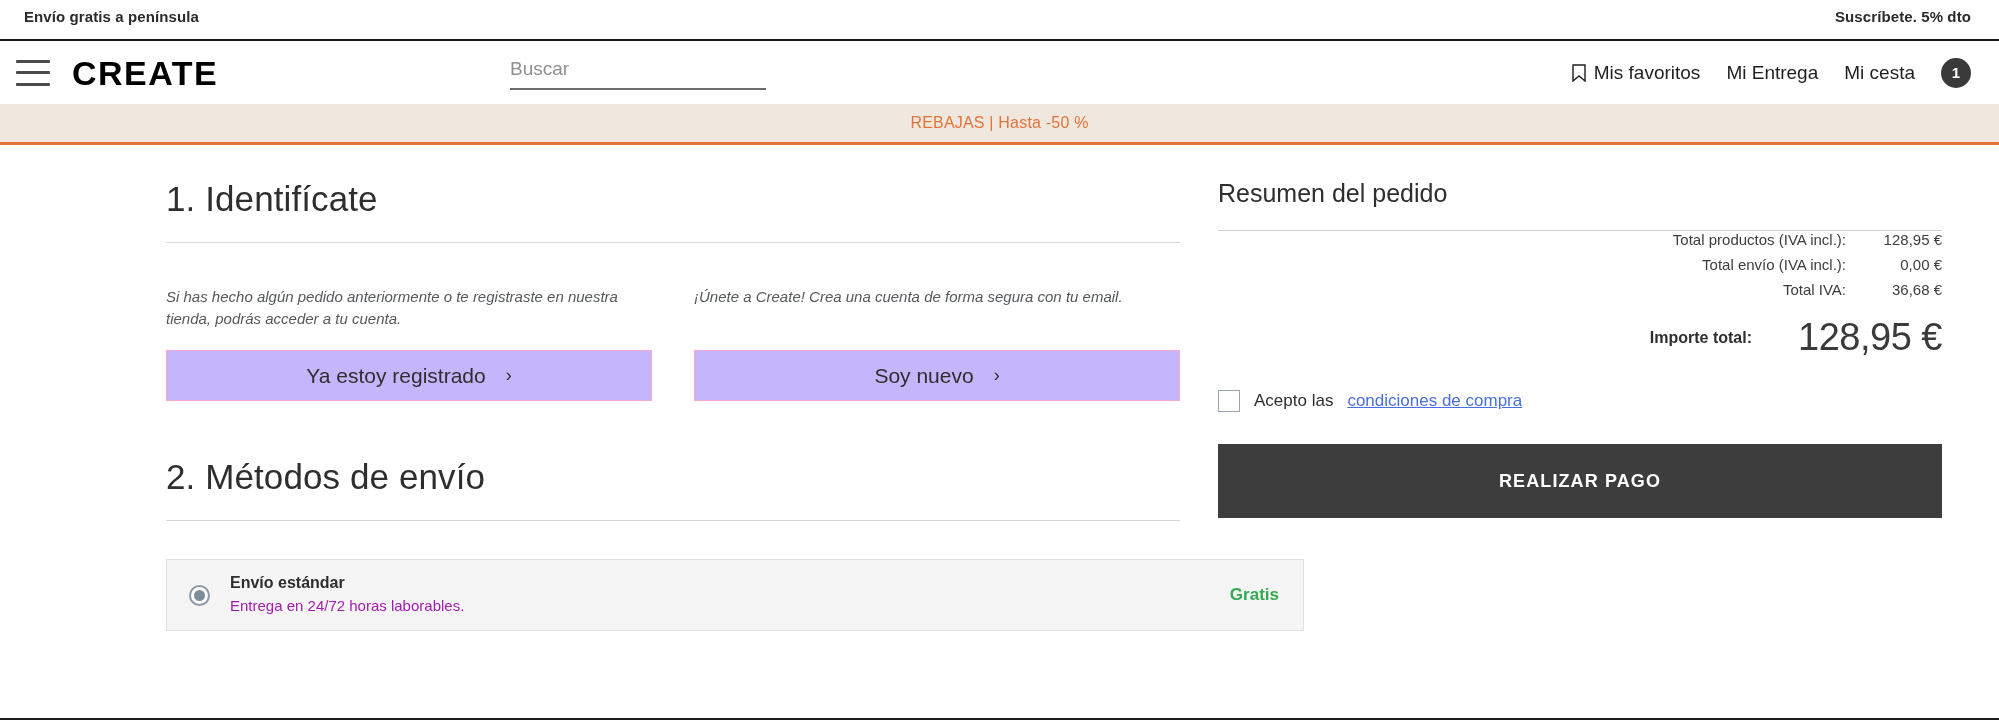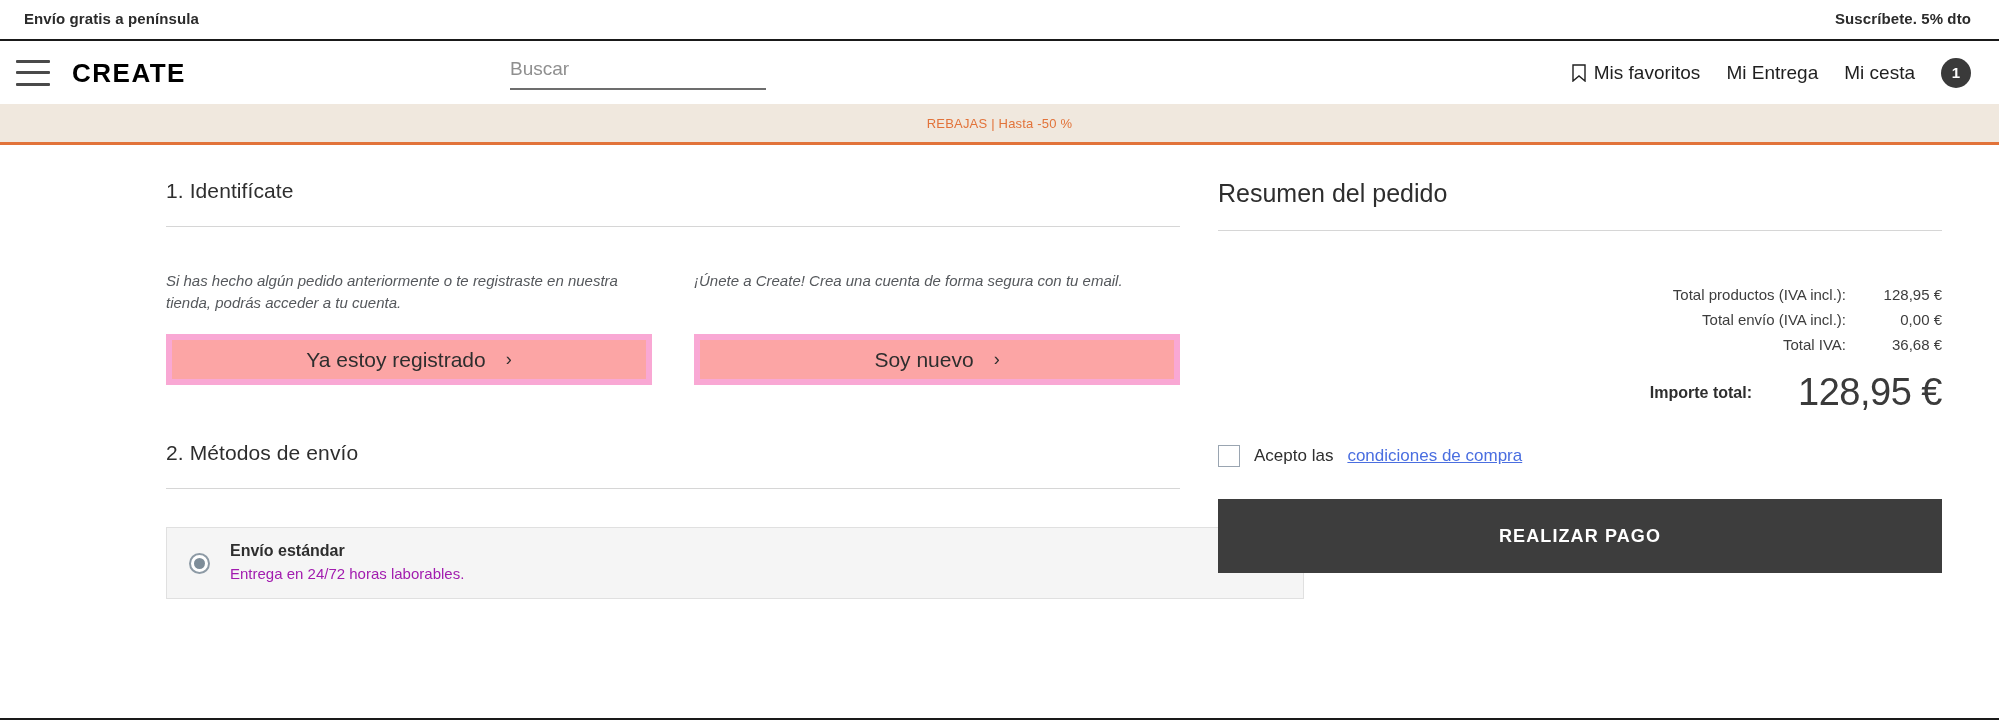--- a/index.html
+++ b/index.html
@@ -11,23 +11,23 @@
     font-family: "Liberation Sans", sans-serif;
     color: #3d3d3d;
     overflow: hidden;
   }
 
   
   .topbar {
     height: 41px;
     border-bottom: 2px solid #1a1a1a;
     display: flex;
-    align-items: flex-end;
+    align-items: center;
     justify-content: space-between;
-    padding: 0 28px 12px 24px;
+    padding: 0 28px 6px 24px;
     background: #ffffff;
   }
   .topbar-text {
     font-size: 15px;
     font-weight: 600;
     color: #2b2b2b;
     letter-spacing: .1px;
   }
 
   
@@ -49,21 +49,21 @@
     margin-right: 22px;
   }
   .burger span {
     display: block;
     height: 3px;
     width: 100%;
     background: #4a4a4a;
     border-radius: 1px;
   }
   .logo {
-    font-size: 26px;
+    font-size: 34px;
     font-weight: 800;
     letter-spacing: 1.5px;
     color: #000000;
     font-family: "Liberation Sans", sans-serif;
     cursor: pointer;
     line-height: 1;
   }
   .search-wrap {
     position: absolute;
     left: 510px;
@@ -116,42 +116,42 @@
 
   
   .promo {
     height: 41px;
     background: #f0e8de;
     border-bottom: 3px solid #e2733a;
     display: flex;
     align-items: center;
     justify-content: center;
     color: #e2733a;
-    font-size: 13px;
+    font-size: 16px;
     letter-spacing: .2px;
     cursor: pointer;
   }
 
   
   .page {
     display: flex;
     padding: 34px 0 0 0;
     height: calc(720px - 41px - 63px - 44px);
   }
   .col-left {
     width: 1180px;
     padding: 0 0 0 166px;
   }
   .col-right {
     flex: 1;
     padding: 0 57px 0 38px;
   }
 
   .section-title {
-    font-size: 21px;
+    font-size: 35px;
     font-weight: 400;
     color: #2e2e2e;
     letter-spacing: .1px;
   }
   .rule {
     height: 1px;
     background: #d6d6d6;
     margin-top: 23px;
   }
 
@@ -165,22 +165,22 @@
     font-size: 15px;
     line-height: 1.45;
     color: #55585c;
     min-height: 44px;
     font-style: italic;
   }
   .choice-btn {
     margin-top: 20px;
     height: 51px;
     width: 100%;
-    border: 6px solid #f9a8d4;
-    background: #fca5a5;
+    border: 1px solid #f9a8d4;
+    background: #c4b5fd;
     font-size: 21px;
     color: #2e2e2e;
     font-family: "Liberation Sans", sans-serif;
     display: flex;
     align-items: center;
     justify-content: center;
     gap: 20px;
     cursor: pointer;
   }
   .chev { font-size: 18px; color: #2e2e2e; }
@@ -239,21 +239,21 @@
   .summary-title {
     font-size: 25px;
     font-weight: 400;
     color: #2e2e2e;
   }
   .summary-rule {
     height: 1px;
     background: #d6d6d6;
     margin-top: 22px;
   }
-  .totals { margin-top: 55px; }
+  .totals { }
   .total-line {
     display: flex;
     justify-content: flex-end;
     align-items: baseline;
     font-size: 15px;
     color: #3d3d3d;
     margin-bottom: 8px;
   }
   .total-label { text-align: right; }
   .total-value {

